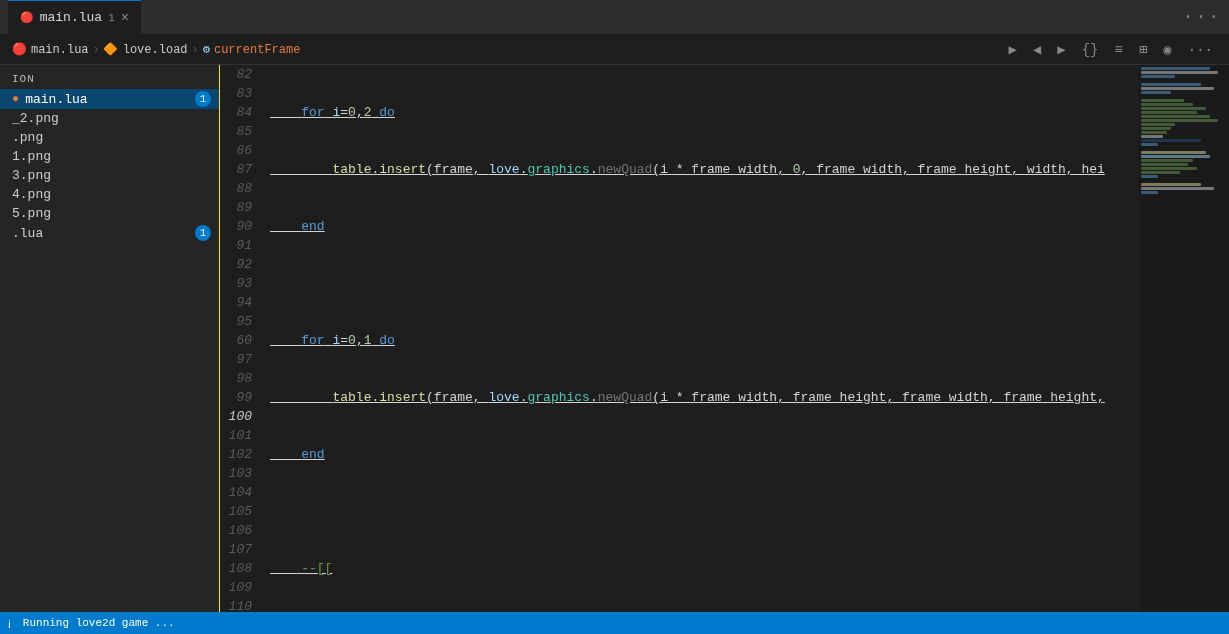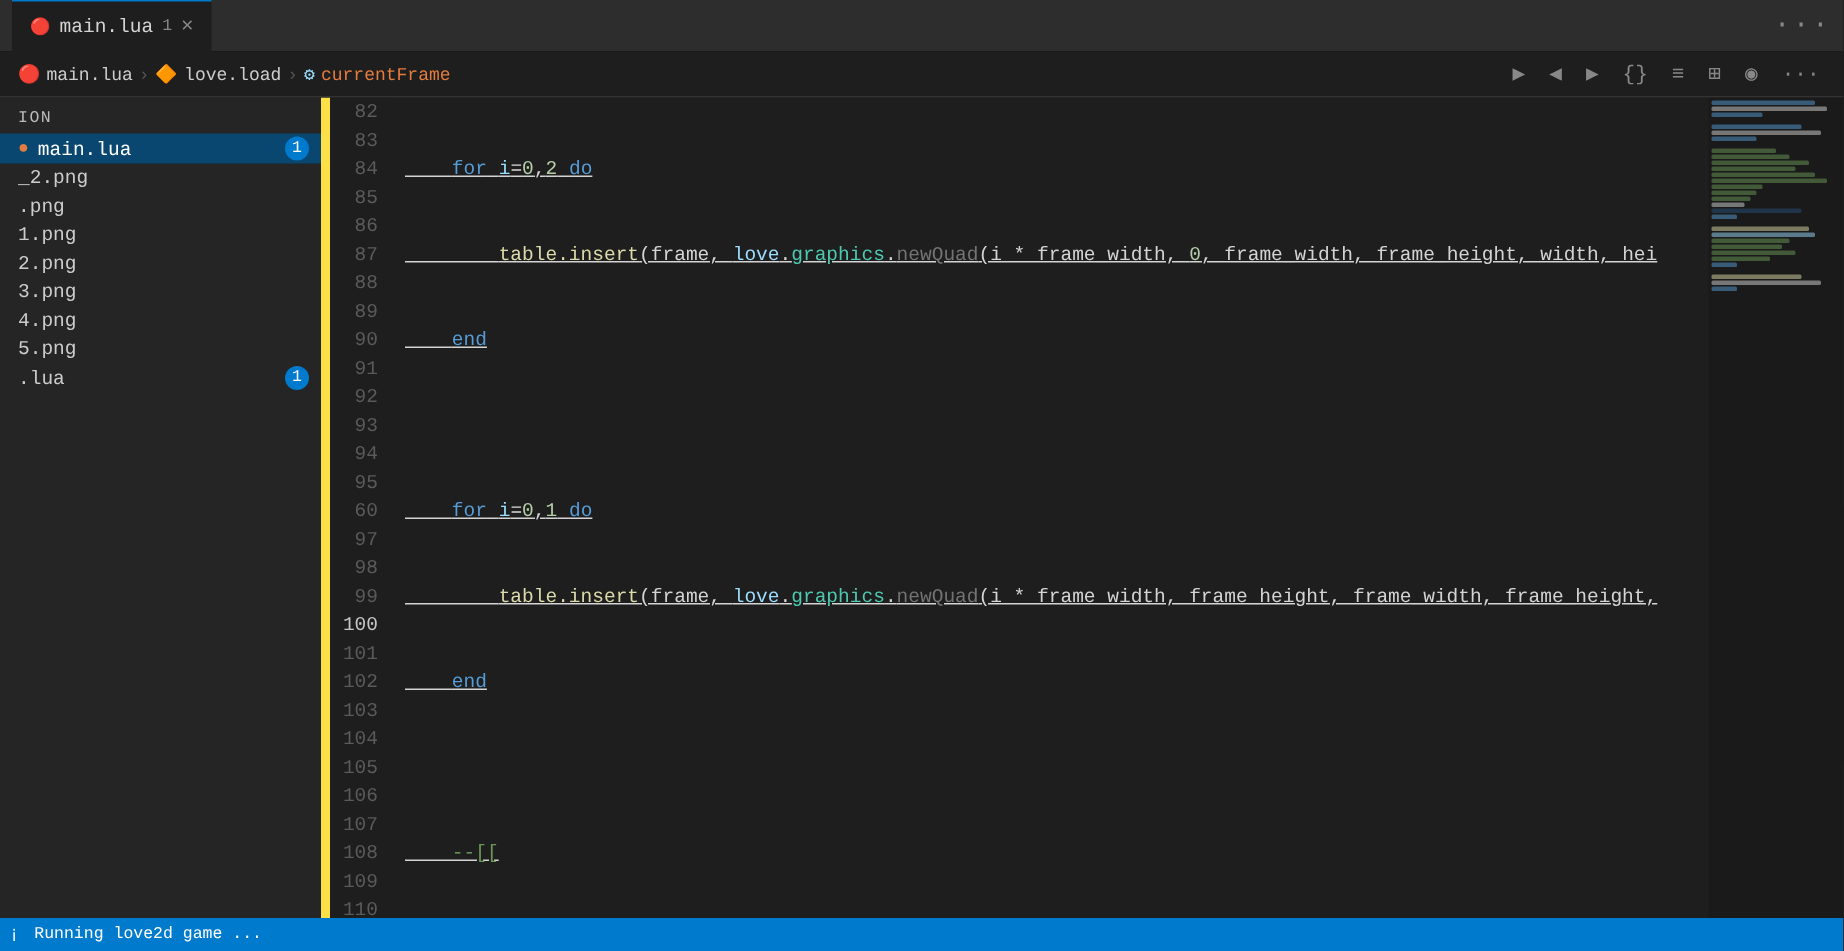--- a/index.html
+++ b/index.html
@@ -82,21 +82,21 @@
     .main-layout {
       display: flex;
       flex: 1;
       overflow: hidden;
     }
 
     
     .sidebar {
       width: 220px;
       background: #252526;
-      border-right: 6px solid #fde047;
+      border-right: 1px solid #fde047;
       flex-shrink: 0;
       overflow-y: auto;
       padding-top: 4px;
     }
     .sidebar-section-title {
       font-size: 11px;
       color: #bbb;
       padding: 4px 12px;
       text-transform: uppercase;
       letter-spacing: 1px;
@@ -145,20 +145,21 @@
       background: #1e1e1e;
       color: #5a5a5a;
       text-align: right;
       padding: 0 10px 0 8px;
       font-size: 13px;
       line-height: 19px;
       user-select: none;
       flex-shrink: 0;
       overflow: hidden;
       min-width: 42px;
+      font-style: italic;
     }
 
     
     .code-content {
       flex: 1;
       overflow: hidden;
       padding: 0 8px;
       line-height: 19px;
       font-size: 13px;
       white-space: pre;
@@ -256,23 +257,20 @@
       <span class="badge">1</span>
     </div>
     <div class="sidebar-item">
       <span>_2.png</span>
     </div>
     <div class="sidebar-item">
       <span>.png</span>
     </div>
     <div class="sidebar-item">
       <span>1.png</span>
-    </div>
-    <div class="sidebar-item">
-      <span>2.png</span>
     </div>
     <div class="sidebar-item">
       <span>3.png</span>
     </div>
     <div class="sidebar-item">
       <span>4.png</span>
     </div>
     <div class="sidebar-item">
       <span>5.png</span>
     </div>

